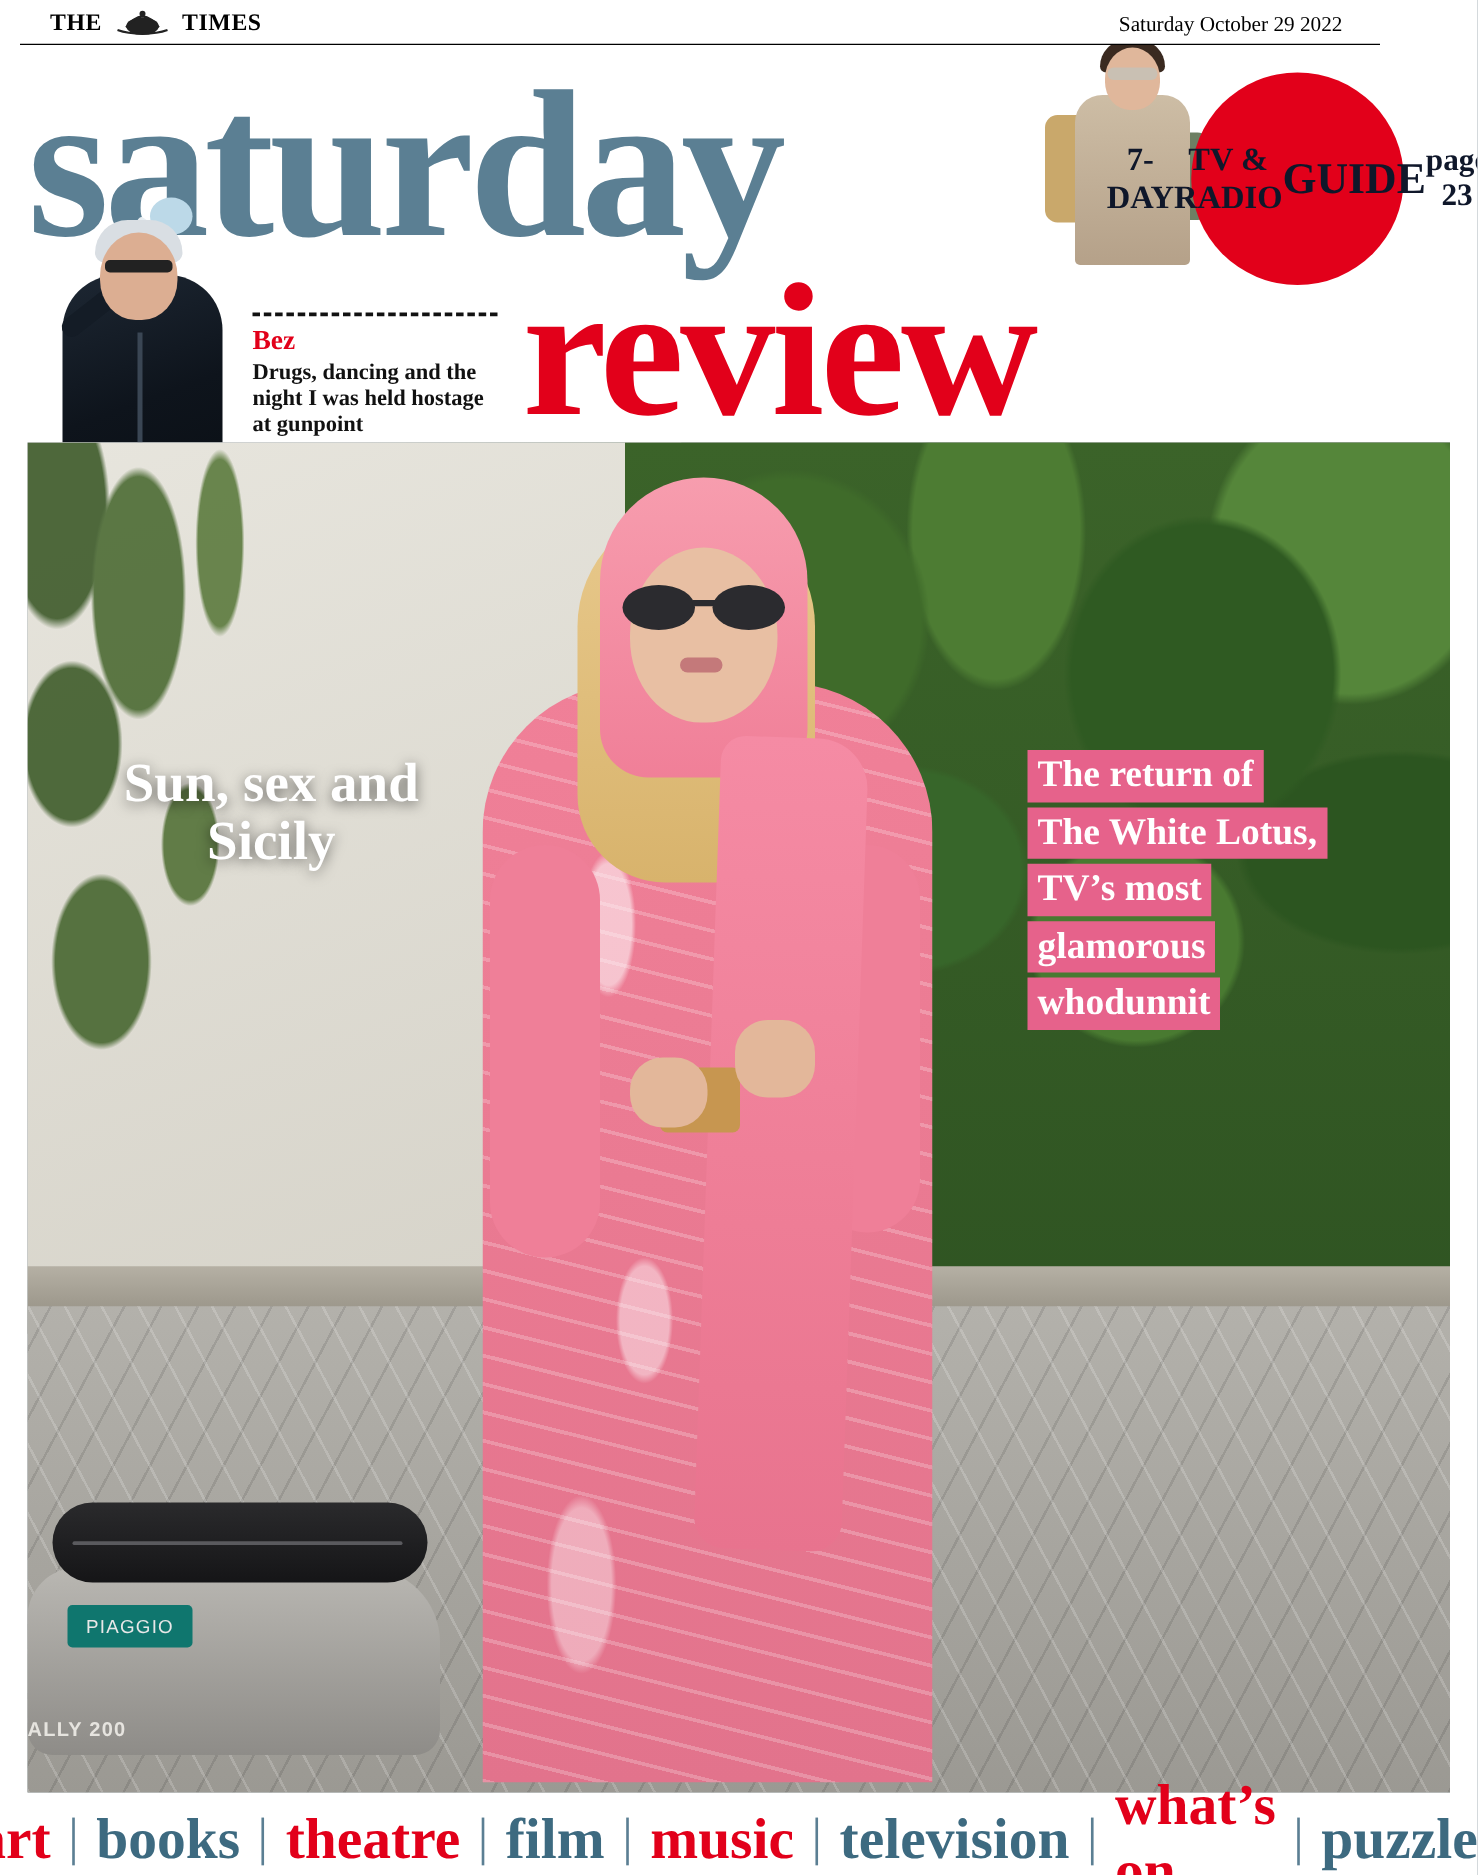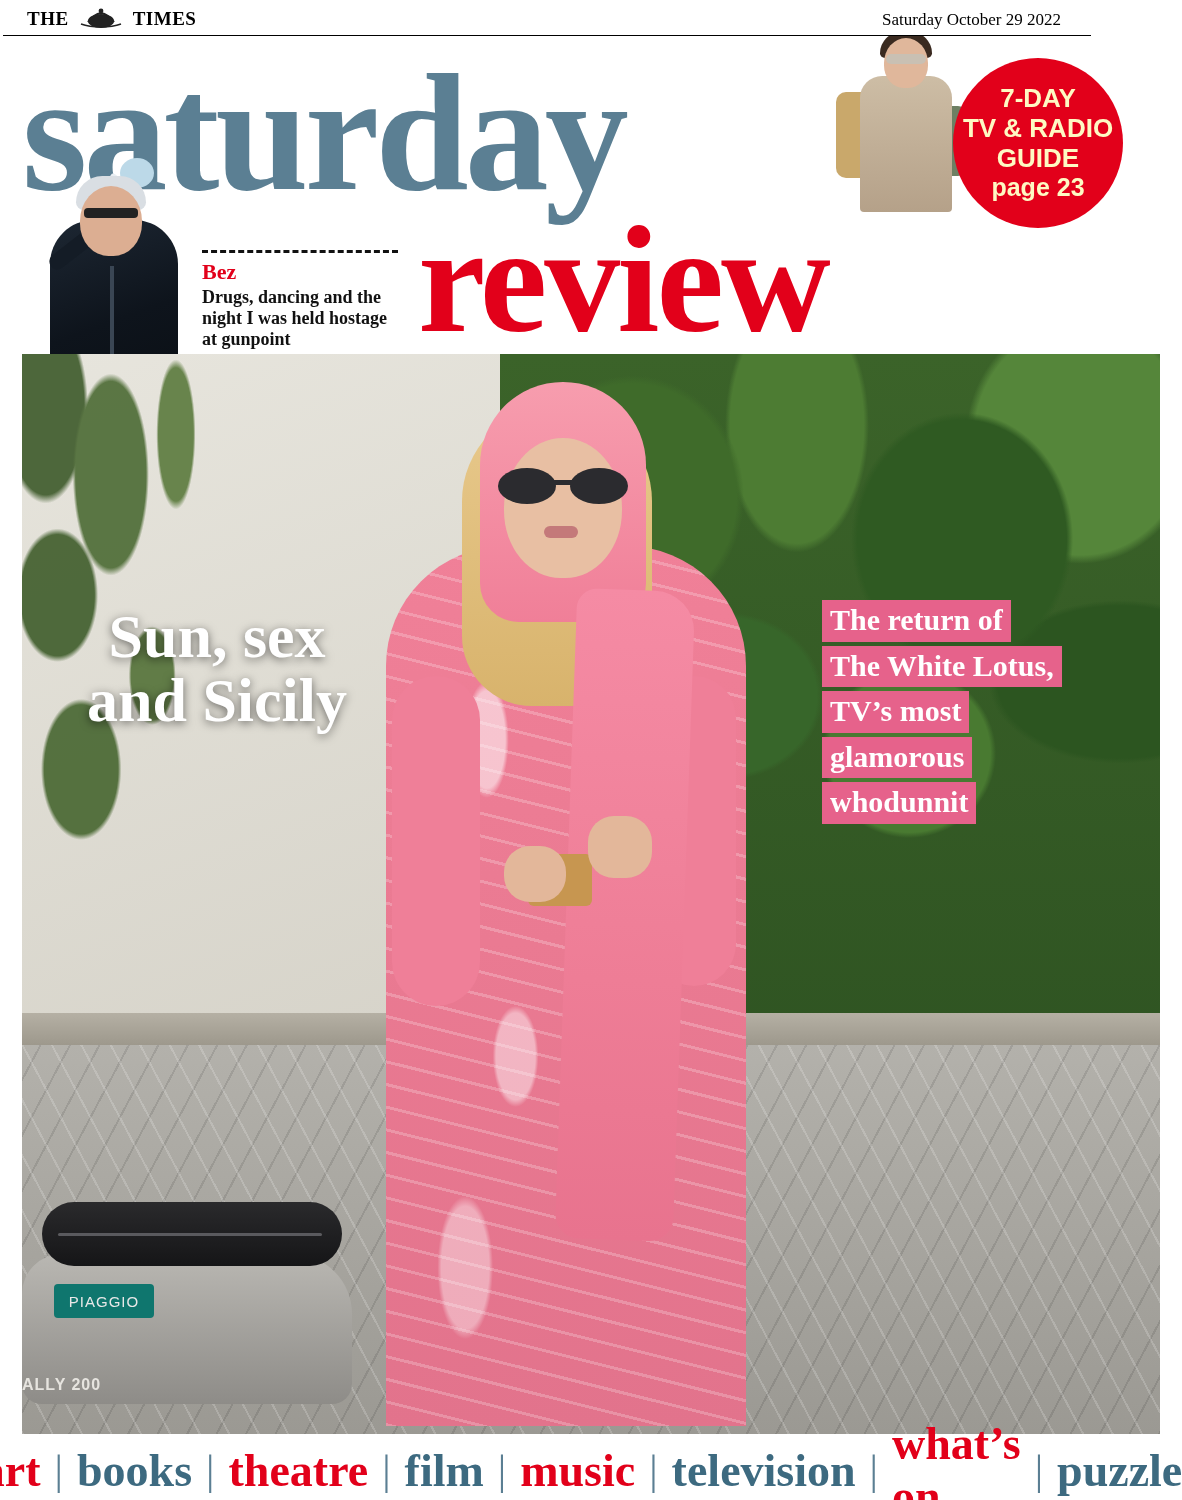--- a/index.html
+++ b/index.html
@@ -18,21 +18,21 @@
   .page {
     position: relative;
     width: 1182px;
     height: 1500px;
     background: #fff;
   }
 
   
   .topbar {
     position: absolute;
-    top: 0; left: 3px;
+    top: 0; left: 16px;
     width: 1088px;
     height: 36px;
     border-bottom: 1px solid #000;
     box-sizing: border-box;
   }
   .times-logo {
     position: absolute;
     left: 24px;
     top: 8px;
     display: flex;
@@ -199,33 +199,33 @@
 
   
   .roundel {
     position: absolute;
     left: 953px;
     top: 22px;
     width: 170px;
     height: 170px;
     border-radius: 50%;
     background: #e2001a;
-    color: #fef9c3;
+    color: #0f172a;
     text-align: center;
     display: flex;
-    flex-direction: column;
+    flex-direction: row;
     justify-content: center;
     align-items: center;
-    font-family: Liberation Sans, sans-serif;
+    font-family: Liberation Serif, serif;
     font-weight: bold;
     line-height: 1.14;
   }
   .roundel .l1 { font-size: 26px; }
   .roundel .l2 { font-size: 26px; text-align: center; }
-  .roundel .l3 { font-size: 26px; }
+  .roundel .l3 { font-size: 35px; }
   .roundel .l4 { font-size: 25px; }
 
   
   .hero {
     position: absolute;
     left: 22px;
     top: 354px;
     width: 1138px;
     height: 1080px;
     overflow: hidden;
@@ -383,21 +383,21 @@
   
   .hero-headline {
     position: absolute;
     left: 30px;
     top: 250px;
     width: 330px;
     text-align: center;
     color: #fff;
     font-family: "Liberation Serif", serif;
     font-weight: bold;
-    font-size: 62px;
+    font-size: 44px;
     line-height: 1.04;
     text-shadow: 0 2px 10px rgba(0,0,0,.55);
   }
   .hero-kicker {
     position: absolute;
     left: 800px;
     top: 246px;
     width: 278px;
   }
   .hero-kicker .ln {

